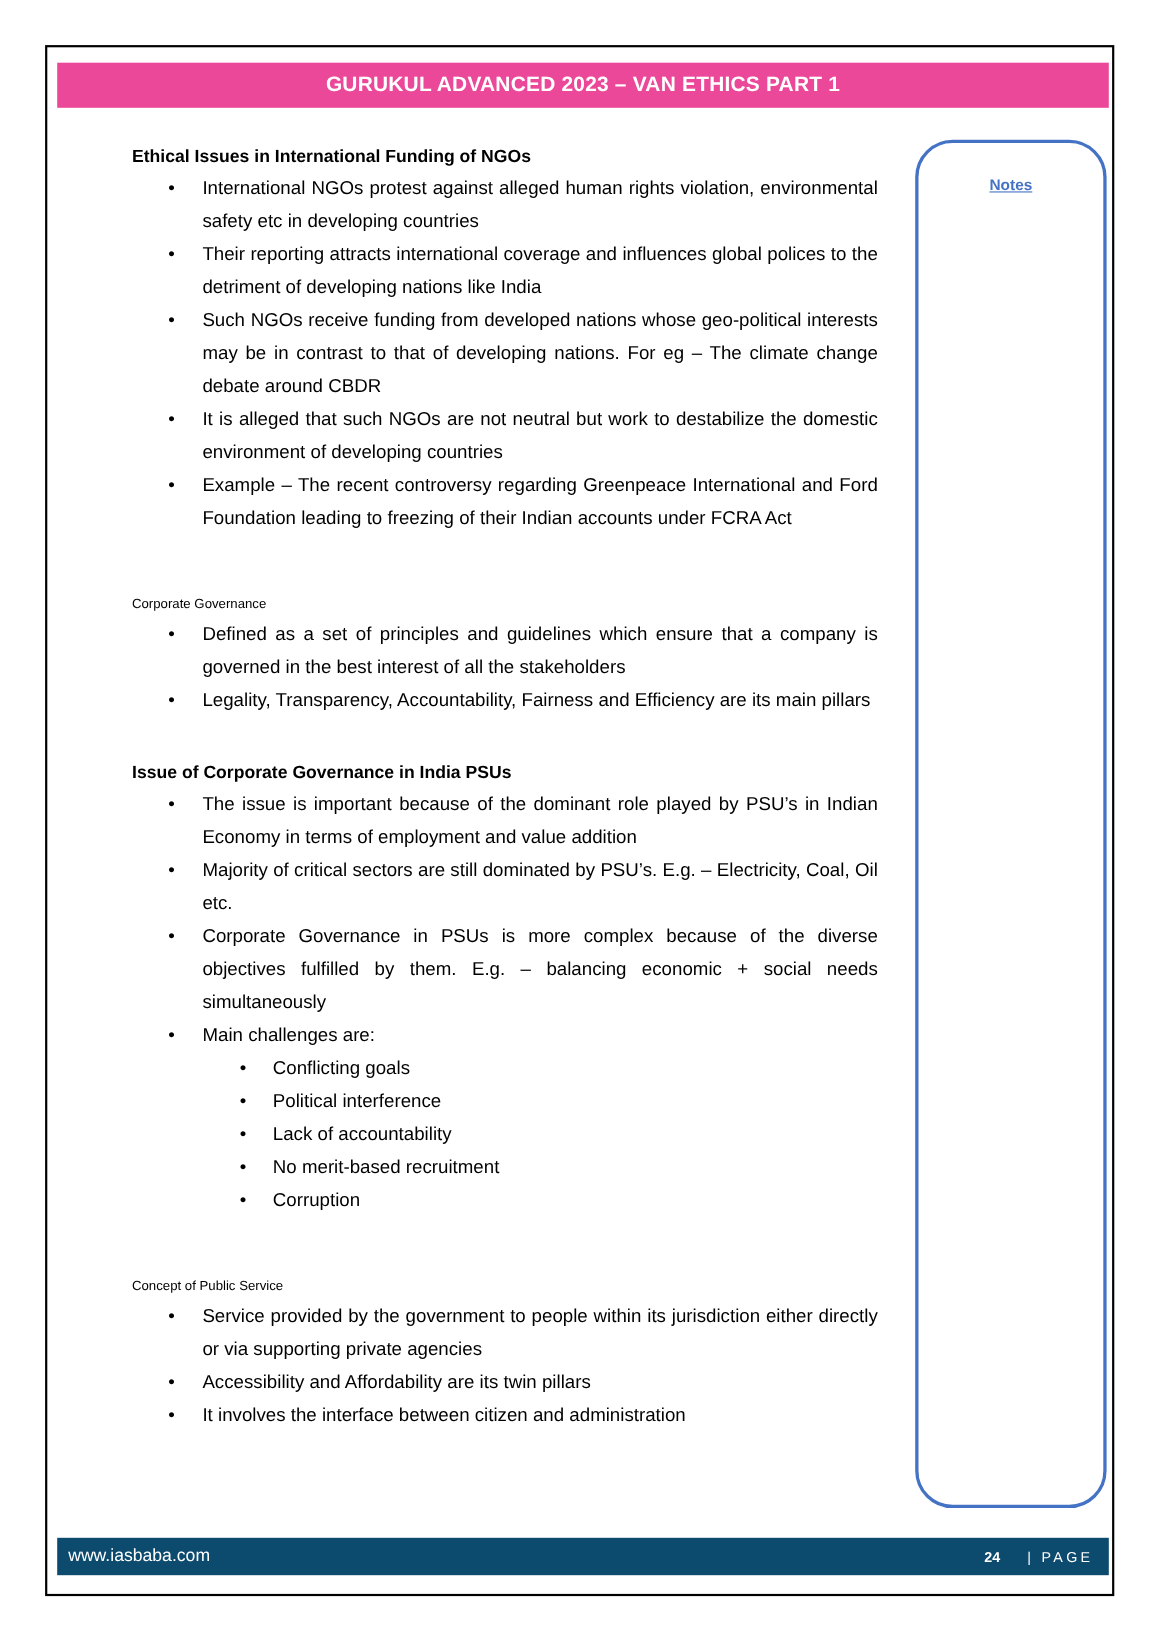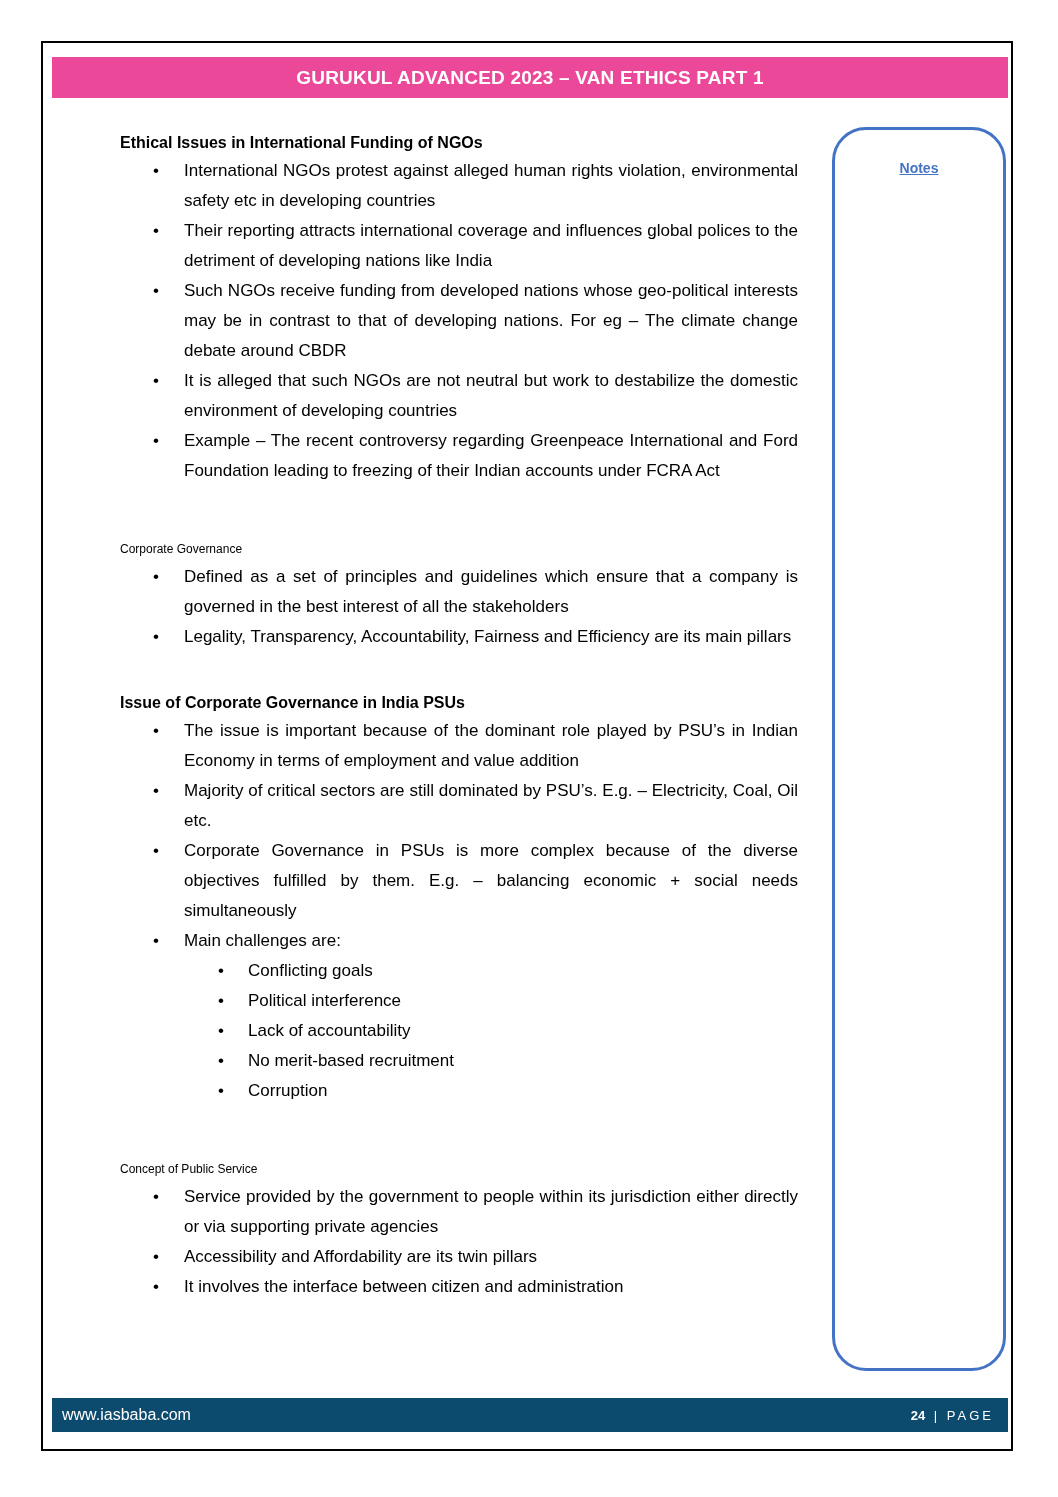--- a/index.html
+++ b/index.html
@@ -1,21 +1,21 @@
 <!DOCTYPE html>
 <html><head>
 <meta charset="utf-8">
 <style>
   html, body { margin:0; padding:0; background:#ffffff; }
   body { width:1058px; height:1497px; position:relative; font-family:"Liberation Sans", sans-serif; color:#000; overflow:hidden; }
   .page-frame { position:absolute; left:41px; top:41px; width:972px; height:1410px; border:2px solid #000; box-sizing:border-box; }
   .header-bar { position:absolute; left:52px; top:57px; width:956px; height:41px; background:#ec4899; color:#fff; font-weight:bold; font-size:19px; display:flex; align-items:center; justify-content:center; letter-spacing:0.2px; }
   .footer-bar { position:absolute; left:52px; top:1398px; width:956px; height:34px; background:#0c4a6e; color:#fff; font-size:16px; display:flex; align-items:center; justify-content:space-between; box-sizing:border-box; padding:0 14px 0 10px; }
   .footer-page { font-size:13px; letter-spacing:3px; }
-  .footer-page b { letter-spacing:0; margin-right:2px; }
+  .footer-page b { letter-spacing:0; margin-right:18px; }
   .notes-box { position:absolute; left:832px; top:127px; width:174px; height:1244px; border:3px solid #4472C4; border-radius:34px; box-sizing:border-box; }
   .notes-title { position:absolute; left:0; right:0; top:10px; text-align:center; color:#4472C4; font-weight:bold; font-size:14px; text-decoration:underline;margin-top:20px; }
   .content { position:absolute; left:120px; top:130px; width:678px; font-size:17px; line-height:30px; }
   .h-bold { font-weight:bold; font-size:16px; line-height:26px; }
   .h-blue { color:#000000; font-size:12px; line-height:26px; }
   ul { margin:0; padding:0; list-style:none; }
   li.b1 { position:relative; padding-left:64px; text-align:justify; }
   li.b1::before { content:"•"; position:absolute; left:33px; top:0; }
   li.b2 { position:relative; padding-left:128px; }
   li.b2::before { content:"•"; position:absolute; left:98px; top:0; }

